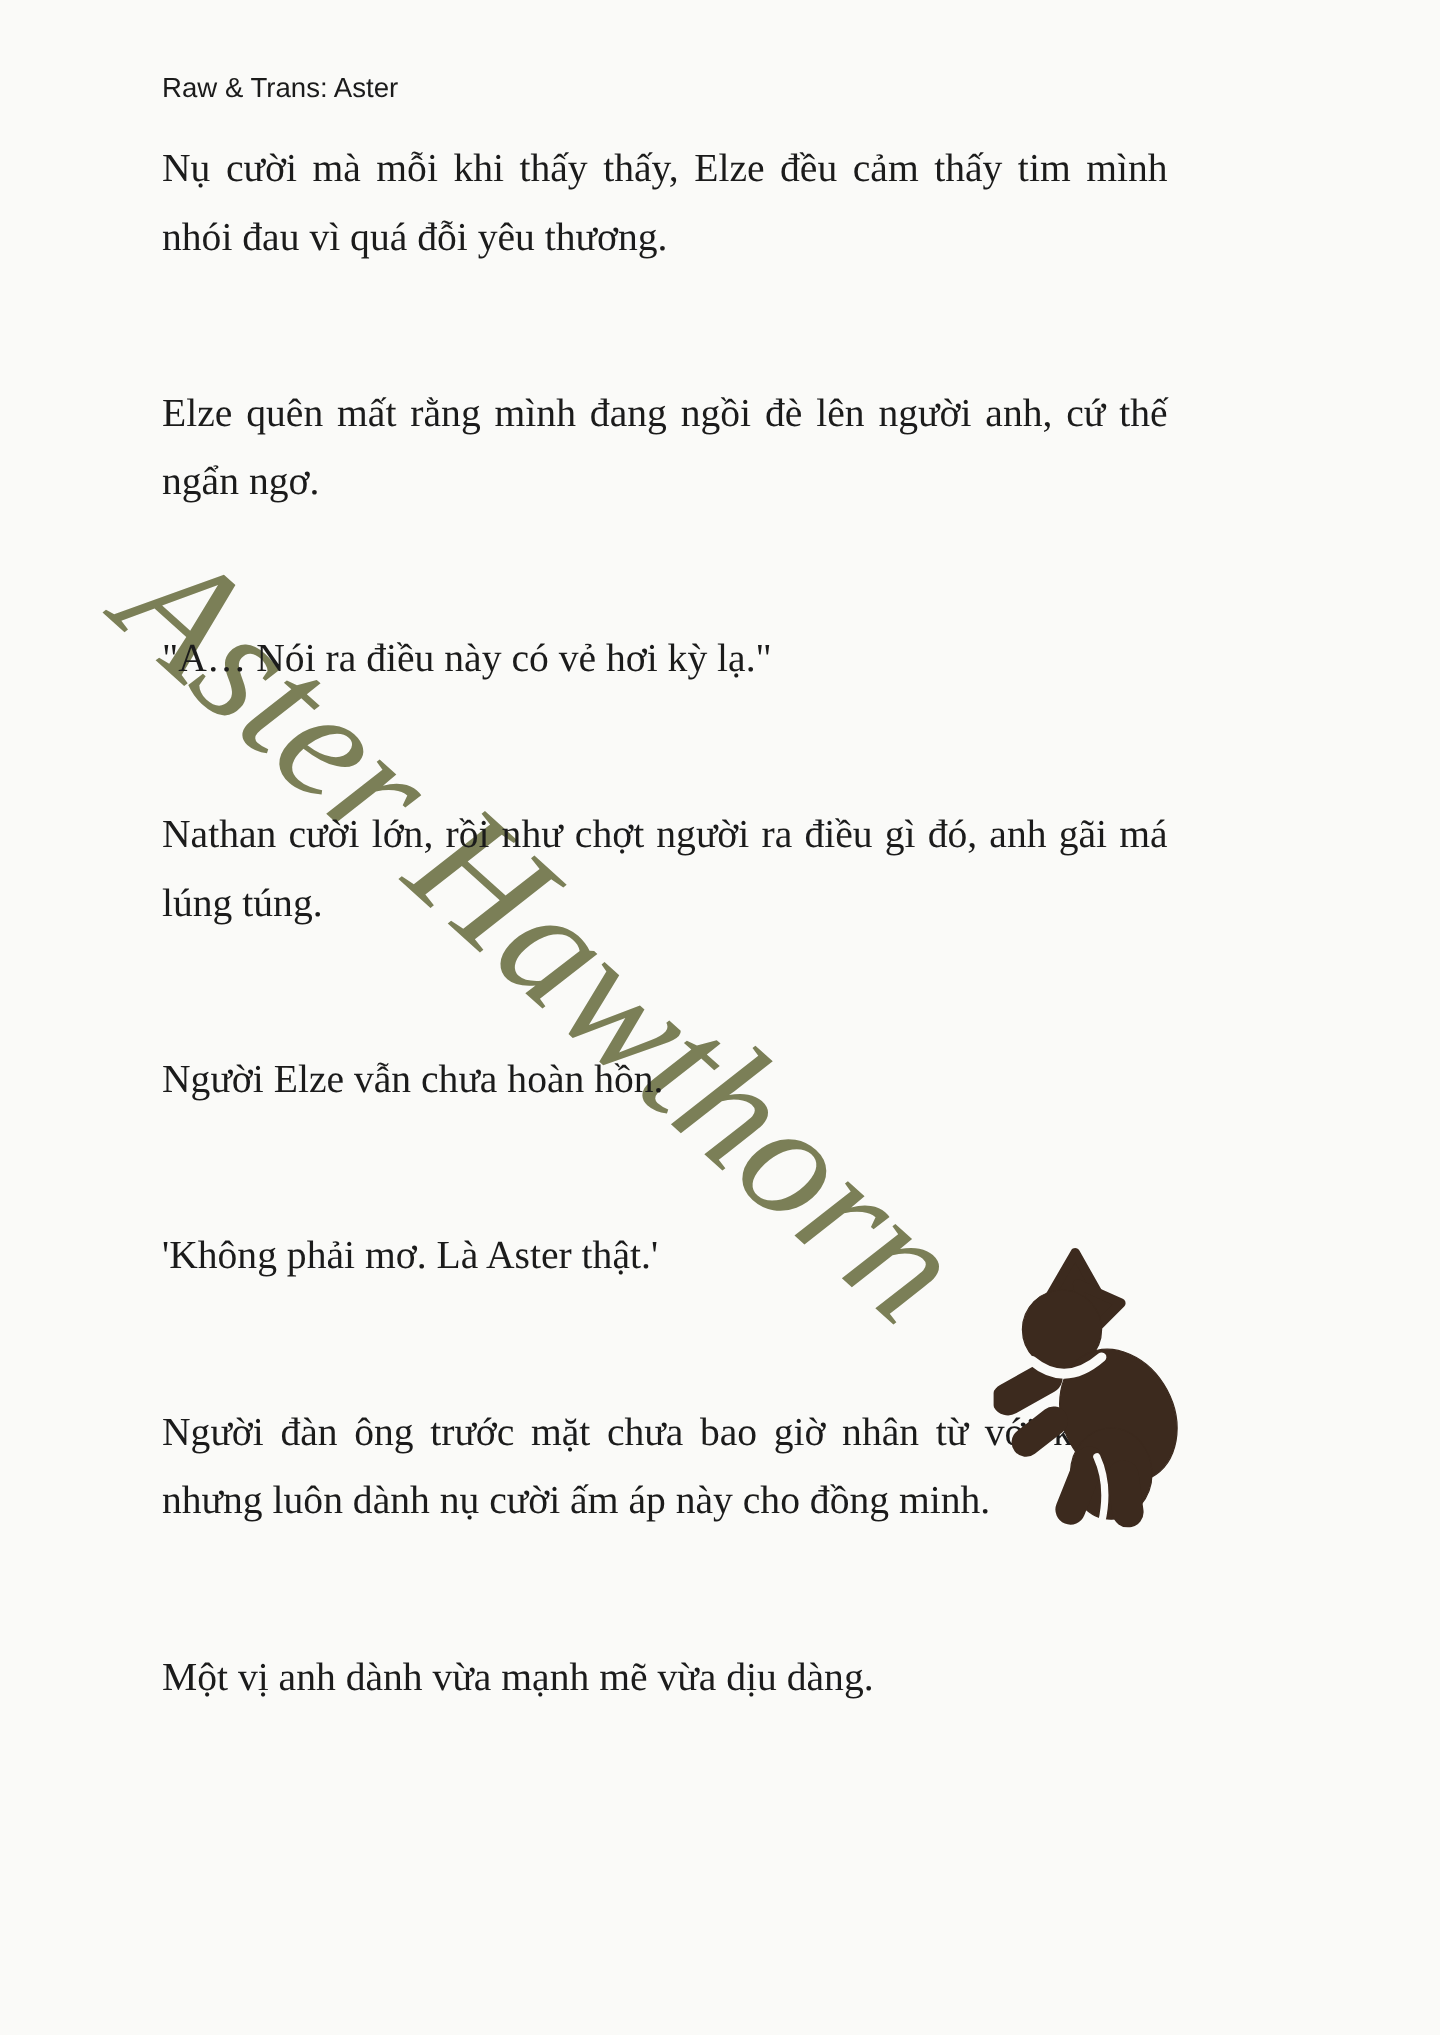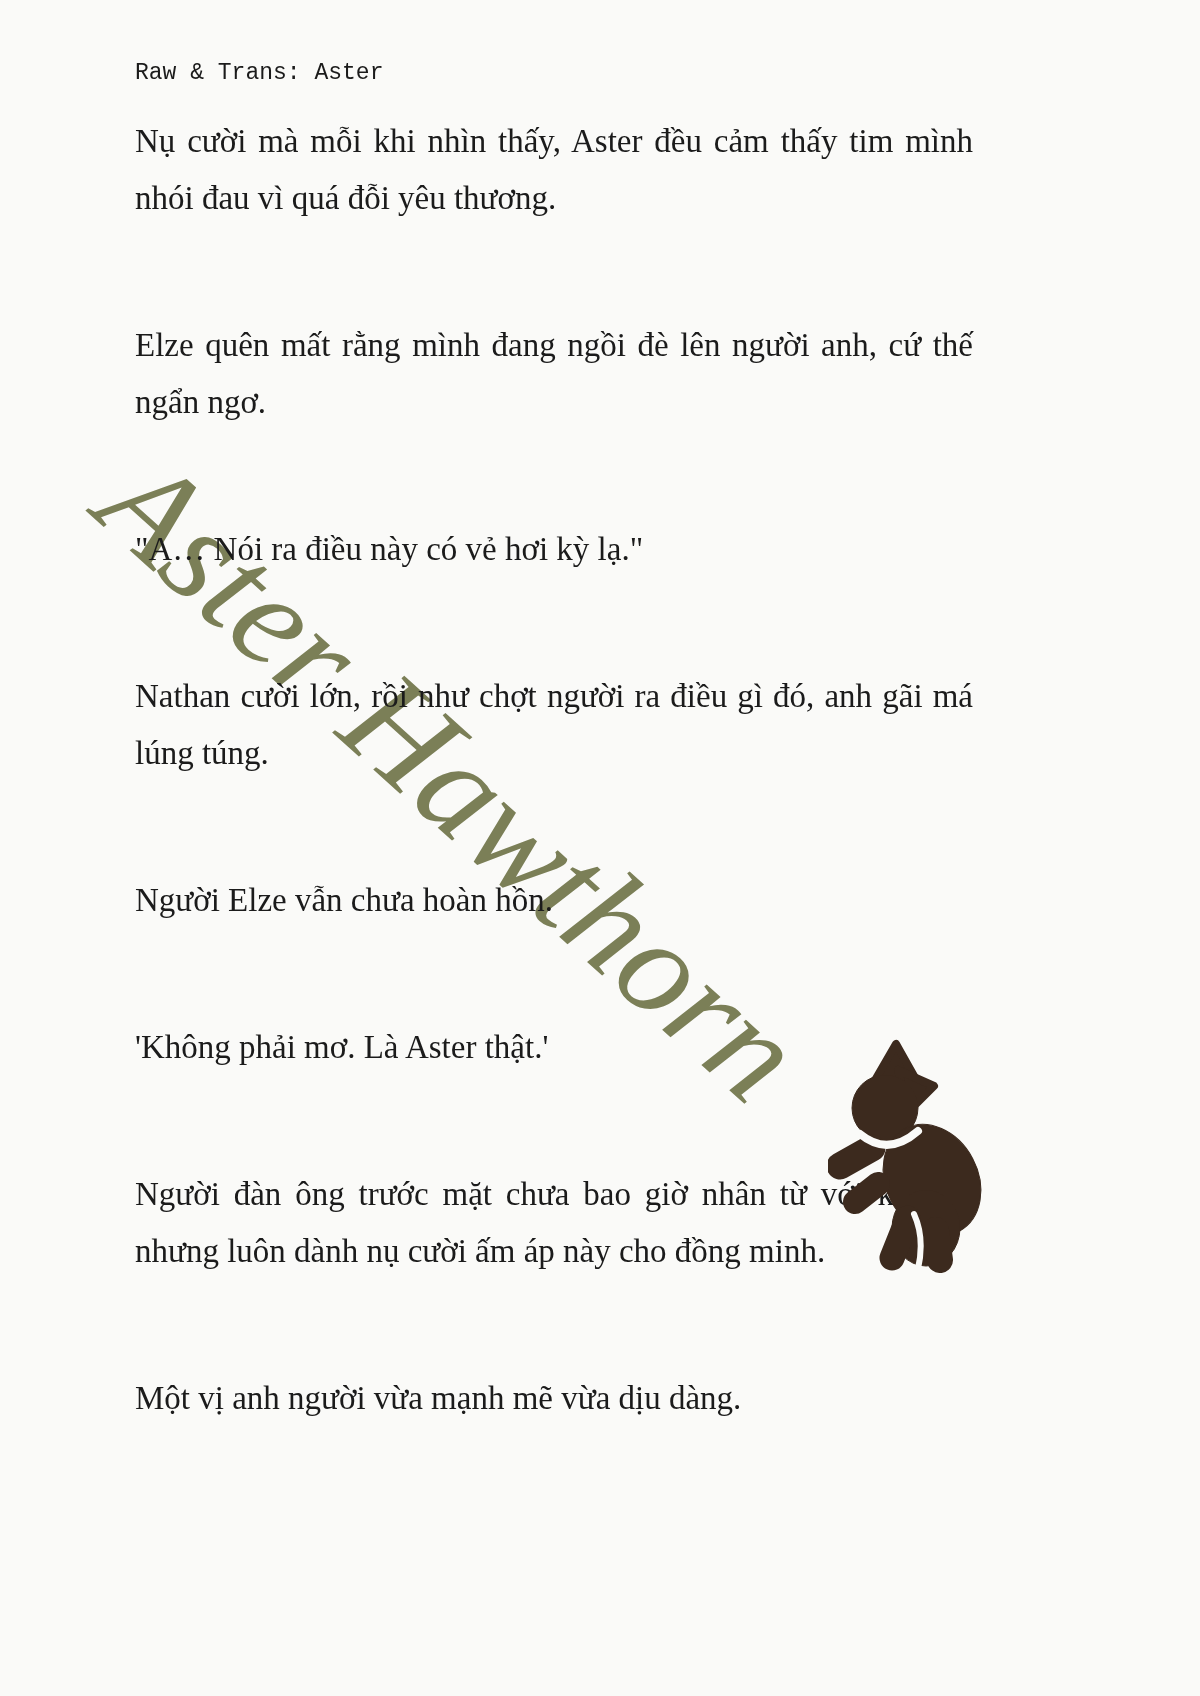--- a/index.html
+++ b/index.html
@@ -14,21 +14,21 @@
     position: relative;
     width: 1200px;
     height: 1696px;
     background: #fafaf8;
     overflow: hidden;
   }
   .credit-header {
     position: absolute;
     left: 135px;
     top: 60px;
-    font-family: Liberation Mono, monospace;
+    font-family: Liberation Sans, sans-serif;
     font-size: 23px;
     color: #1b1b1b;
     z-index: 3;
   }
   .watermark {
     position: absolute;
     left: 168px;
     top: 430px;
     font-family: "Liberation Serif", "DejaVu Serif", serif;
     font-style: italic;
@@ -68,28 +68,28 @@
 </head>
 <body>
 
 <div class="page">
 
   <div class="credit-header">Raw &amp; Trans: Aster</div>
 
   <div class="watermark">Aster Hawthorn</div>
 
   <main class="story">
-    <p>Nụ cười mà mỗi khi nhìn thấy, Aster đều cảm thấy tim mình nhói đau vì quá đỗi yêu thương.</p>
+    <p>Nụ cười mà mỗi khi thấy thấy, Elze đều cảm thấy tim mình nhói đau vì quá đỗi yêu thương.</p>
     <p>Elze quên mất rằng mình đang ngồi đè lên người anh, cứ thế ngẩn ngơ.</p>
     <p>"A… Nói ra điều này có vẻ hơi kỳ lạ."</p>
     <p>Nathan cười lớn, rồi như chợt người ra điều gì đó, anh gãi má lúng túng.</p>
     <p>Người Elze vẫn chưa hoàn hồn.</p>
     <p>'Không phải mơ. Là Aster thật.'</p>
     <p>Người đàn ông trước mặt chưa bao giờ nhân từ với kẻ thù, nhưng luôn dành nụ cười ấm áp này cho đồng minh.</p>
-    <p>Một vị anh người vừa mạnh mẽ vừa dịu dàng.</p>
+    <p>Một vị anh dành vừa mạnh mẽ vừa dịu dàng.</p>
   </main>
 
   <svg class="cat" viewBox="0 0 158 235" aria-hidden="true">
     <g fill="currentColor" stroke="currentColor">
 
       <polygon points="68,6 46,44 86,38" stroke-width="8" stroke-linejoin="round"></polygon>
 
       <polygon points="106,48 70,32 80,74" stroke-width="8" stroke-linejoin="round"></polygon>
 
       <circle cx="57" cy="70" r="33"></circle>

